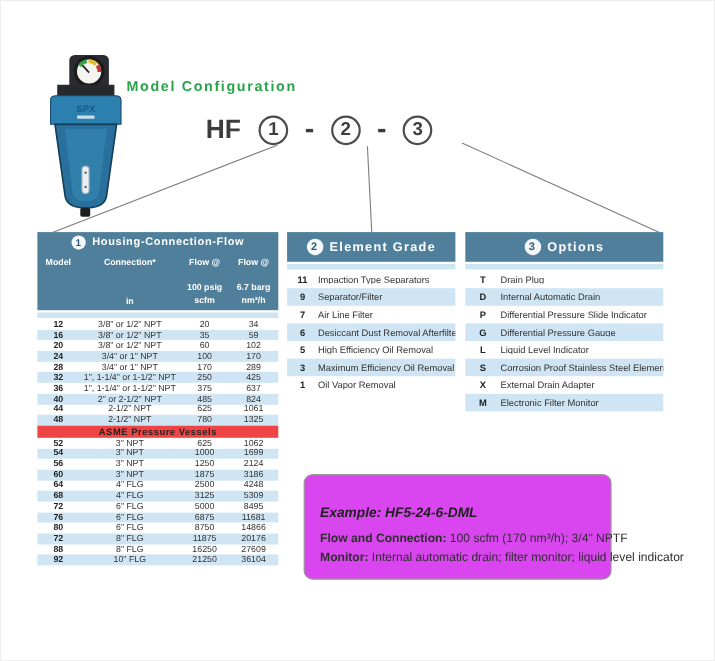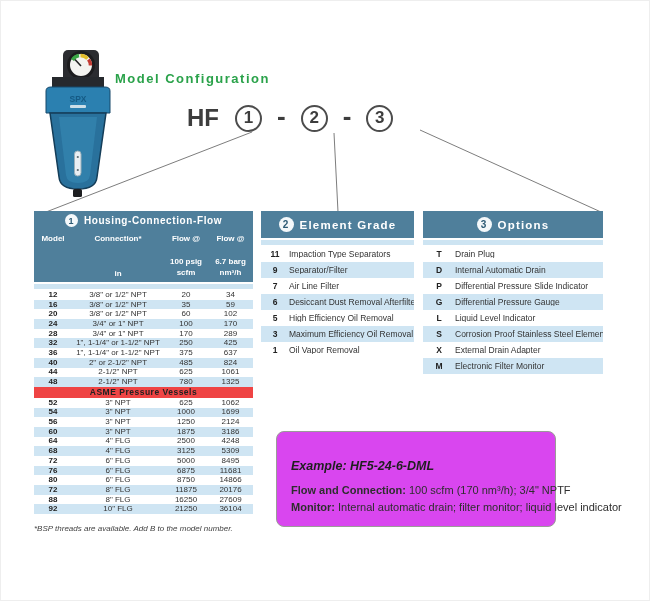--- a/index.html
+++ b/index.html
@@ -276,21 +276,20 @@
         <div class="tr">
           <div class="td">92</div>
           <div class="td">10" FLG</div>
           <div class="td">21250</div>
           <div class="td">36104</div>
         </div>
       </div>
   </div>
 
   <div class="footnote">
-    <div>*BSP threads are available. Add B to the model number.</div>
   </div>
 
   <div class="tbl list-tbl grade">
     <div class="tbl-titlebar">
       <span class="badge">2</span>
       <span>Element Grade</span>
     </div>
     <div class="strip"></div>
     <div class="list-rows">
         <div class="tr">

